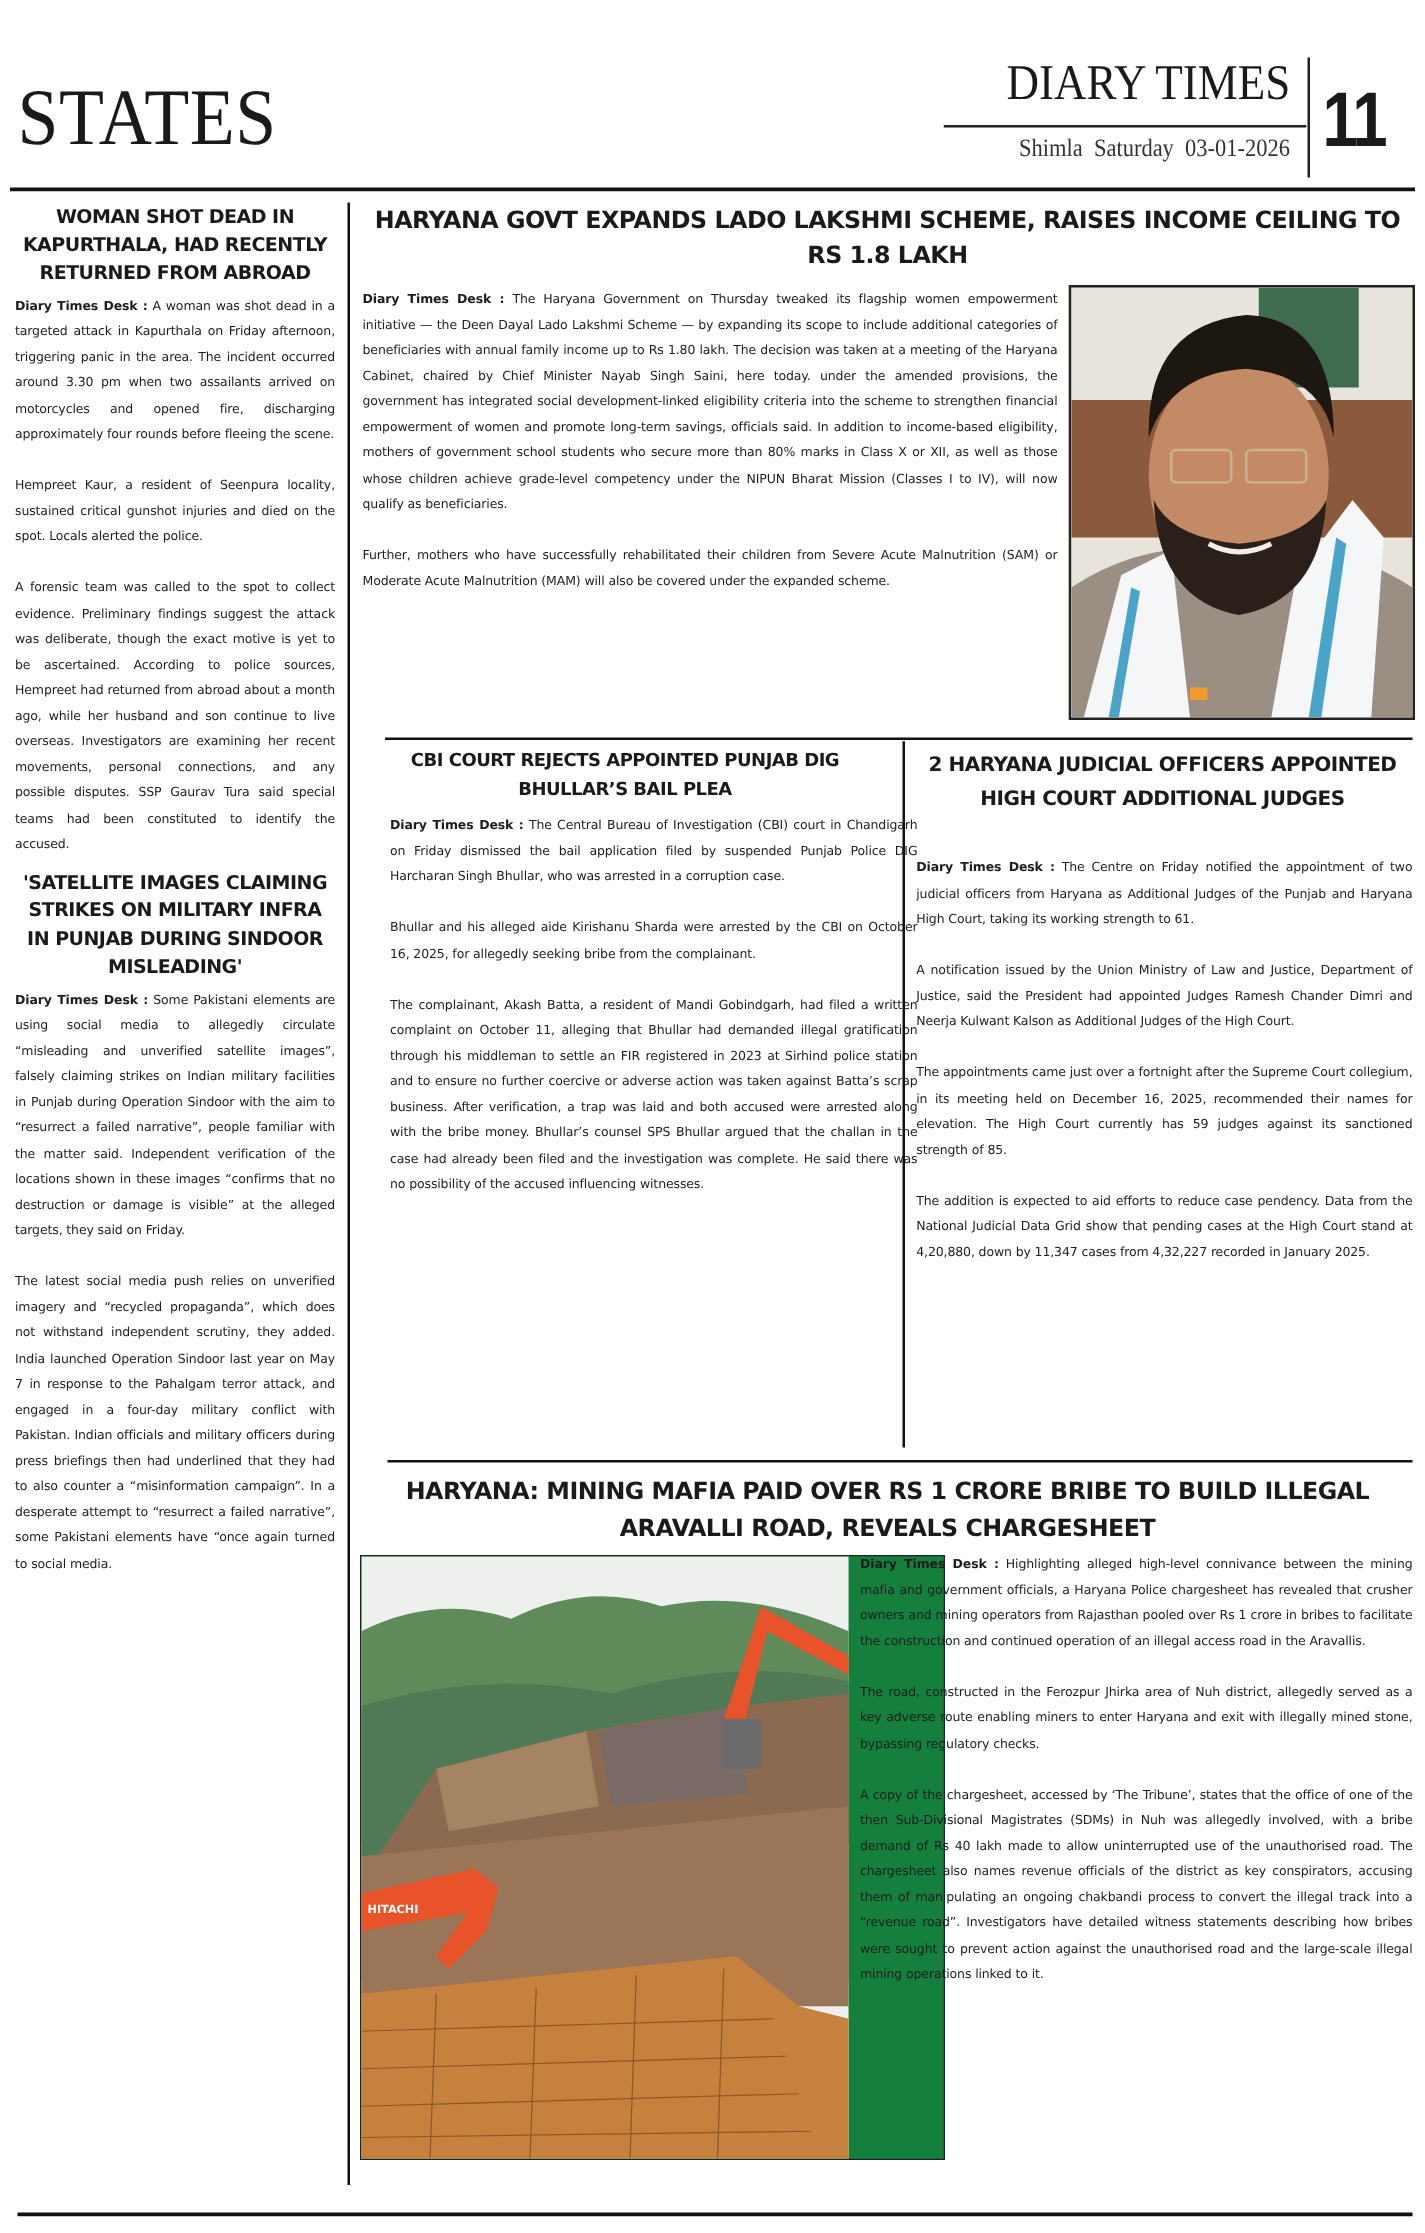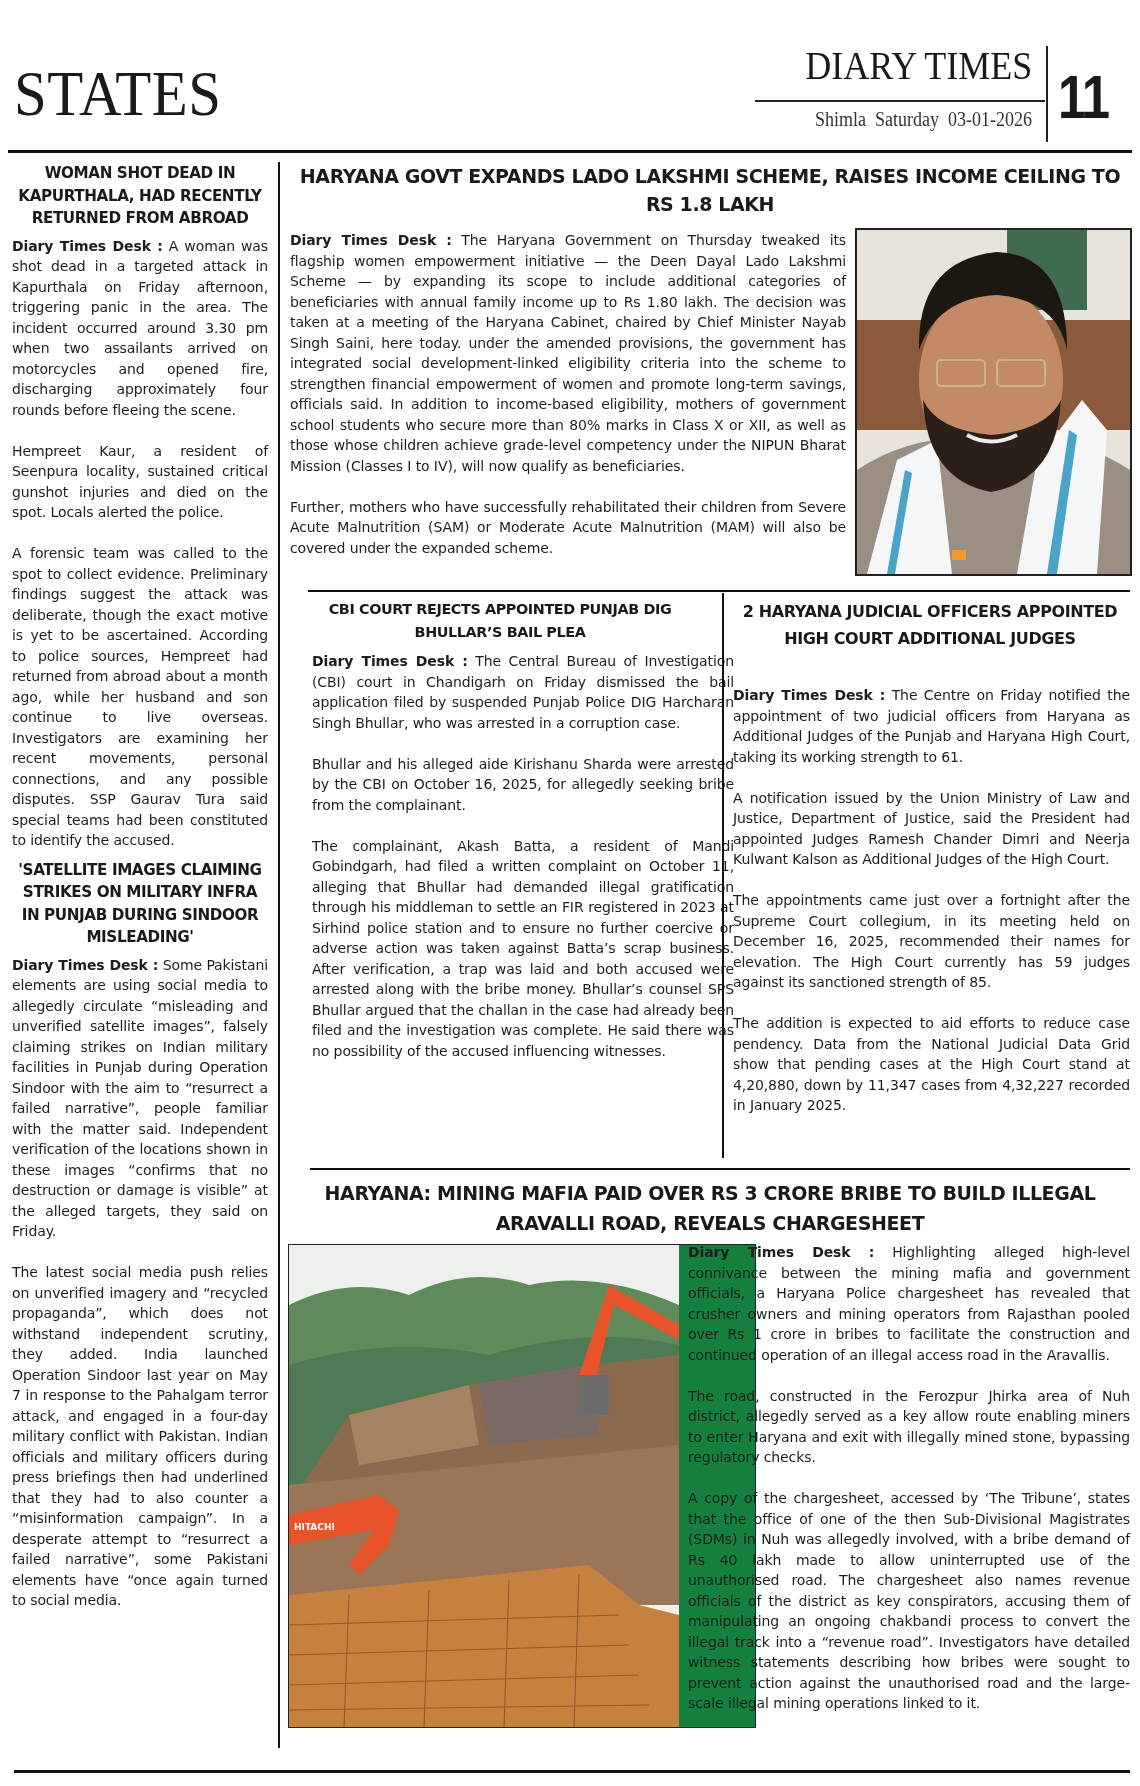--- a/index.html
+++ b/index.html
@@ -8,21 +8,21 @@
 
   .masthead-section { position: absolute; left: 14px; top: 62px; font-family: "Liberation Serif", serif; font-size: 64px; letter-spacing: 0.5px; color: #1a1a1a; line-height: 1; transform: scaleX(0.92); transform-origin: left; }
   .paper-name { position: absolute; right: 108px; top: 46px; font-family: "Liberation Serif", serif; font-size: 40px; color: #1a1a1a; line-height: 1; transform: scaleX(0.9); transform-origin: right; }
   .masthead-rule { position: absolute; left: 755px; top: 100px; width: 290px; height: 2px; background: #222; }
   .dateline { position: absolute; right: 108px; top: 108px; font-family: "Liberation Serif", serif; font-size: 20px; color: #333; white-space: pre; transform: scaleX(0.9); transform-origin: right; }
   .vsep-mast { position: absolute; left: 1046px; top: 46px; width: 1.5px; height: 96px; background: #222; }
   .page-number { position: absolute; left: 1058px; top: 66px; font-family: "Liberation Sans", sans-serif; font-weight: bold; font-size: 62px; color: #1a1a1a; line-height: 1; transform: scaleX(0.82); transform-origin: left; letter-spacing: -2px; }
   .top-rule { position: absolute; left: 8px; top: 150px; width: 1124px; height: 3px; background: #111; }
 
   .hl { font-family: "DejaVu Sans", sans-serif; font-weight: bold; text-align: center; color: #1a1a1a; letter-spacing: -0.4px; }
-  .body-text { font-family: "DejaVu Sans", sans-serif; font-size: 14px; line-height: 20.5px; text-align: justify; color: #1d1d1d; letter-spacing: -0.1px; }
+  .body-text { font-family: "DejaVu Sans", sans-serif; font-size: 10px; line-height: 20.5px; text-align: justify; color: #1d1d1d; letter-spacing: -0.1px; }
   .body-text p { margin-bottom: 20.5px; }
   .body-text p:last-child { margin-bottom: 0; }
   .desk { font-weight: bold; }
 
   
   .col-left { position: absolute; left: 12px; top: 162px; width: 256px; }
   .col-left .hl { font-size: 15.2px; line-height: 22.5px; margin-bottom: 6px; }
   .vline-left { position: absolute; left: 278px; top: 162px; width: 2px; height: 1586px; background: #111; }
 
   
@@ -118,21 +118,21 @@
 <h2 class="hl judges-hl">2 HARYANA JUDICIAL OFFICERS APPOINTED HIGH COURT ADDITIONAL JUDGES</h2>
 <div class="body-text judges-body">
   <p><span class="desk">Diary Times Desk :</span> <span>The Centre on Friday notified the appointment of two judicial officers from Haryana as Additional Judges of the Punjab and Haryana High Court, taking its working strength to 61.</span></p>
   <p>A notification issued by the Union Ministry of Law and Justice, Department of Justice, said the President had appointed Judges Ramesh Chander Dimri and Neerja Kulwant Kalson as Additional Judges of the High Court.</p>
   <p>The appointments came just over a fortnight after the Supreme Court collegium, in its meeting held on December 16, 2025, recommended their names for elevation. The High Court currently has 59 judges against its sanctioned strength of 85.</p>
   <p>The addition is expected to aid efforts to reduce case pendency. Data from the National Judicial Data Grid show that pending cases at the High Court stand at 4,20,880, down by 11,347 cases from 4,32,227 recorded in January 2025.</p>
 </div>
 
 <div class="hrule-lower"></div>
 
-<h2 class="hl mining-hl">HARYANA: MINING MAFIA PAID OVER RS 3 CRORE BRIBE TO BUILD ILLEGAL ARAVALLI ROAD, REVEALS CHARGESHEET</h2>
+<h2 class="hl mining-hl">HARYANA: MINING MAFIA PAID OVER RS 1 CRORE BRIBE TO BUILD ILLEGAL ARAVALLI ROAD, REVEALS CHARGESHEET</h2>
 <div class="mining-photo">
   <svg width="390" height="482" viewBox="0 0 390 482">
     <rect x="0" y="0" width="390" height="482" fill="#eef0ee"></rect>
     <path d="M0 60 Q60 30 120 50 Q180 20 240 40 Q310 25 390 60 L390 220 L0 230 Z" fill="#5f8a5a"></path>
     <path d="M0 120 Q100 90 200 110 Q300 80 390 100 L390 230 L0 240 Z" fill="#4f7a55"></path>
     <path d="M0 260 L60 170 L180 140 L300 120 L390 110 L390 340 L0 340 Z" fill="#8c6a4f"></path>
     <path d="M60 170 L180 140 L190 200 L70 220 Z" fill="#a48462"></path>
     <path d="M190 140 L300 120 L310 190 L200 200 Z" fill="#7a6a66"></path>
     <path d="M0 240 L390 200 L390 360 L0 360 Z" fill="#9b7558"></path>
     <path d="M0 350 L300 320 L350 360 L390 370 L390 482 L0 482 Z" fill="#c7813e"></path>
@@ -147,17 +147,17 @@
         <line x1="290" y1="330" x2="285" y2="482"></line>
     </g>
     <path d="M290 130 L320 40 L390 80 L390 95 L325 60 L305 140 Z" fill="#e8532a"></path>
     <rect x="290" y="130" width="30" height="40" fill="#6b6b6b"></rect>
     <path d="M0 270 L90 250 L110 265 L100 300 L70 330 L60 320 L85 285 L0 300 Z" fill="#e8532a"></path>
     <text x="5" y="285" font-size="9" fill="#fff" font-family="DejaVu Sans, sans-serif" font-weight="bold">HITACHI</text>
   </svg>
 </div>
 <div class="body-text mining-body">
   <p><span class="desk">Diary Times Desk :</span> <span>Highlighting alleged high-level connivance between the mining mafia and government officials, a Haryana Police chargesheet has revealed that crusher owners and mining operators from Rajasthan pooled over Rs 1 crore in bribes to facilitate the construction and continued operation of an illegal access road in the Aravallis.</span></p>
-  <p>The road, constructed in the Ferozpur Jhirka area of Nuh district, allegedly served as a key allow route enabling miners to enter Haryana and exit with illegally mined stone, bypassing regulatory checks.</p>
+  <p>The road, constructed in the Ferozpur Jhirka area of Nuh district, allegedly served as a key adverse route enabling miners to enter Haryana and exit with illegally mined stone, bypassing regulatory checks.</p>
   <p>A copy of the chargesheet, accessed by ‘The Tribune’, states that the office of one of the then Sub-Divisional Magistrates (SDMs) in Nuh was allegedly involved, with a bribe demand of Rs 40 lakh made to allow uninterrupted use of the unauthorised road. The chargesheet also names revenue officials of the district as key conspirators, accusing them of manipulating an ongoing chakbandi process to convert the illegal track into a “revenue road”. Investigators have detailed witness statements describing how bribes were sought to prevent action against the unauthorised road and the large-scale illegal mining operations linked to it.</p>
 </div>
 
 <div class="bottom-rule"></div>
 
 </body></html>

